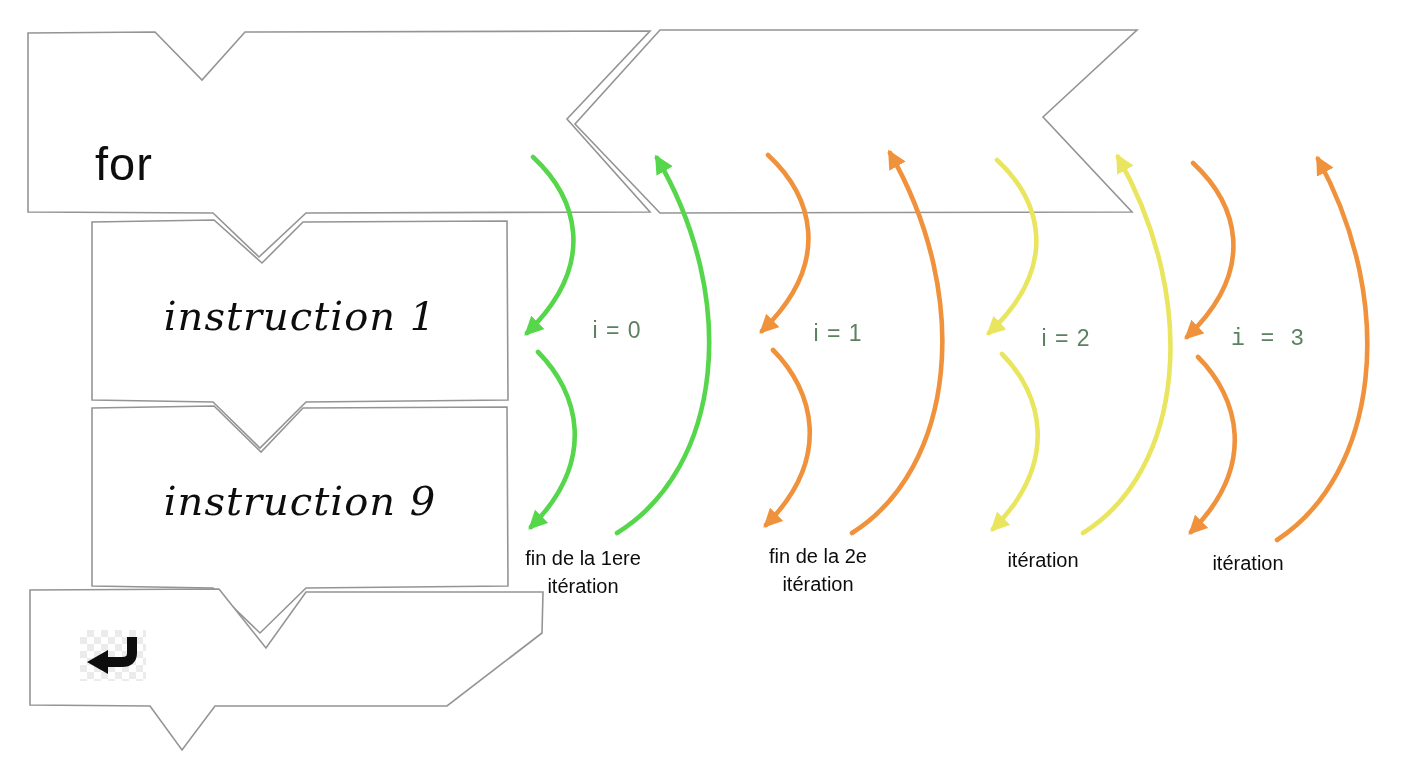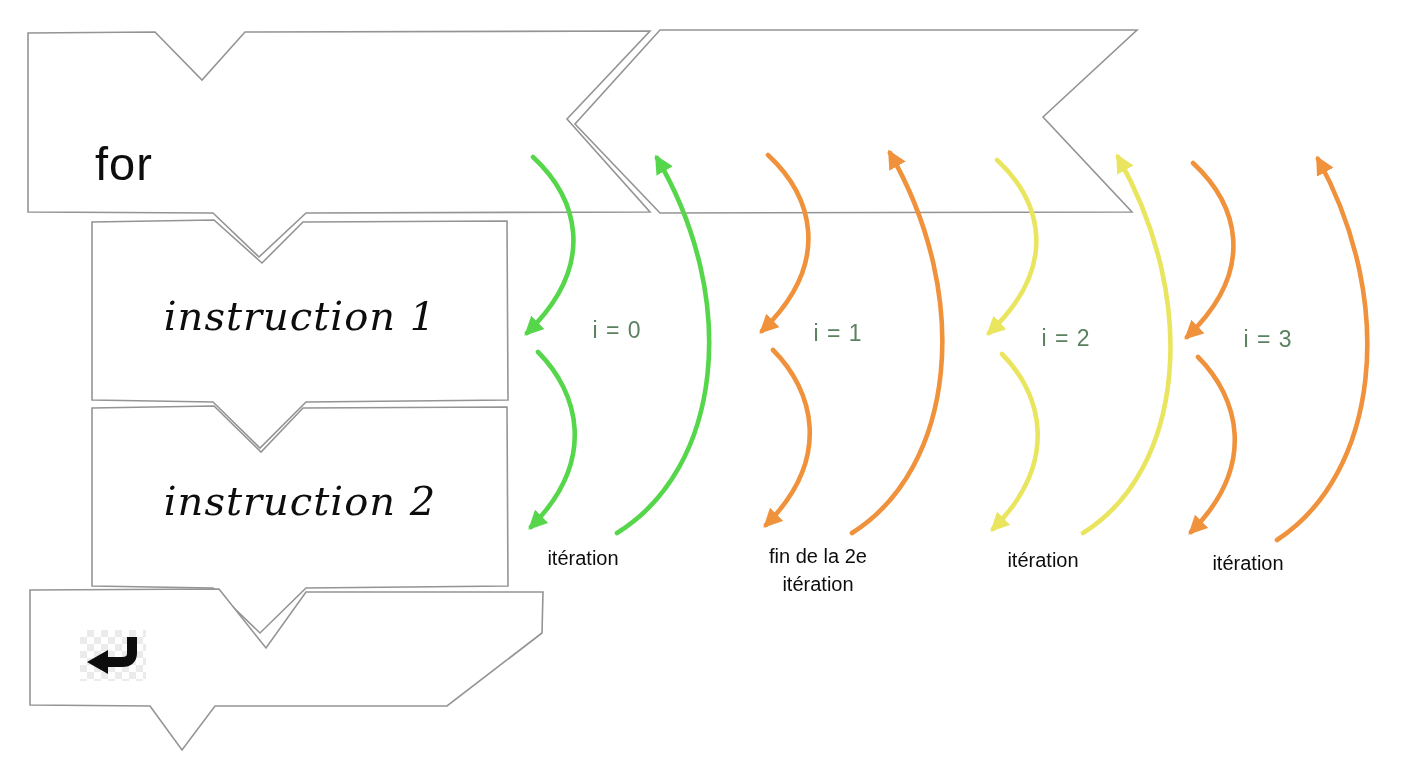--- a/index.html
+++ b/index.html
@@ -22,21 +22,21 @@
     font-family:"DejaVu Serif", serif; font-style:italic; text-align:center;
   }
   .banner-text { left:588px; top:84px; width:452px; font-size:50px; letter-spacing:2px; }
   .instr-1 { left:115px; top:293px; width:370px; font-size:40px; letter-spacing:1px; }
   .instr-2 { left:115px; top:478px; width:370px; font-size:40px; letter-spacing:1px; }
   .iter-index {
     position:absolute; width:100px; text-align:center; font-size:23px;
     color:var(--label-green); letter-spacing:1px;
   }
   .ii0 { left:567px; top:317px; } .ii1 { left:788px; top:320px; }
-  .ii2 { left:1016px; top:325px; } .ii3 { left:1218px; top:326px; }
+  .ii2 { left:1016px; top:325px; } .ii3 { left:1218px; top:326px;font-family:Liberation Mono, monospace; }
   .iter-end {
     position:absolute; width:170px; text-align:center; font-size:20px;
     line-height:28px; color:var(--ink);
   }
   .ie0 { left:498px; top:544px; } .ie1 { left:733px; top:542px; }
   .ie2 { left:958px; top:546px; } .ie3 { left:1163px; top:549px; }
   .checker {
     position:absolute; left:80px; top:630px; width:66px; height:51px;
     background-image:conic-gradient(#ebebeb 25%, transparent 0 50%, #ebebeb 0 75%, transparent 0);
     background-size:14px 14px;
@@ -88,28 +88,29 @@
 
   <div class="checker"></div>
 
   <svg class="layer" width="1424" height="774" viewBox="0 0 1424 774">
     <path d="M132,637 L132,653 Q132,662 122,662 L106,662" fill="none" stroke="#0d0d0d" stroke-width="10"></path>
     <polygon points="108,650 108,674 87,662" fill="#0d0d0d"></polygon>
   </svg>
 
   <div class="txt keyword">for</div>
   <div class="txt script instr-1">instruction 1</div>
-  <div class="txt script instr-2">instruction 2</div>
+  <div class="txt script instr-2">instruction 9</div>
 
   <div class="iter-index ii0">i = 0</div>
   <div class="iter-index ii1">i = 1</div>
   <div class="iter-index ii2">i = 2</div>
   <div class="iter-index ii3">i = 3</div>
 
   <div class="iter-end ie0">
+    <div>fin de la 1ere</div>
     <div>itération</div>
   </div>
   <div class="iter-end ie1">
     <div>fin de la 2e</div>
     <div>itération</div>
   </div>
   <div class="iter-end ie2">
     <div>itération</div>
   </div>
   <div class="iter-end ie3">

